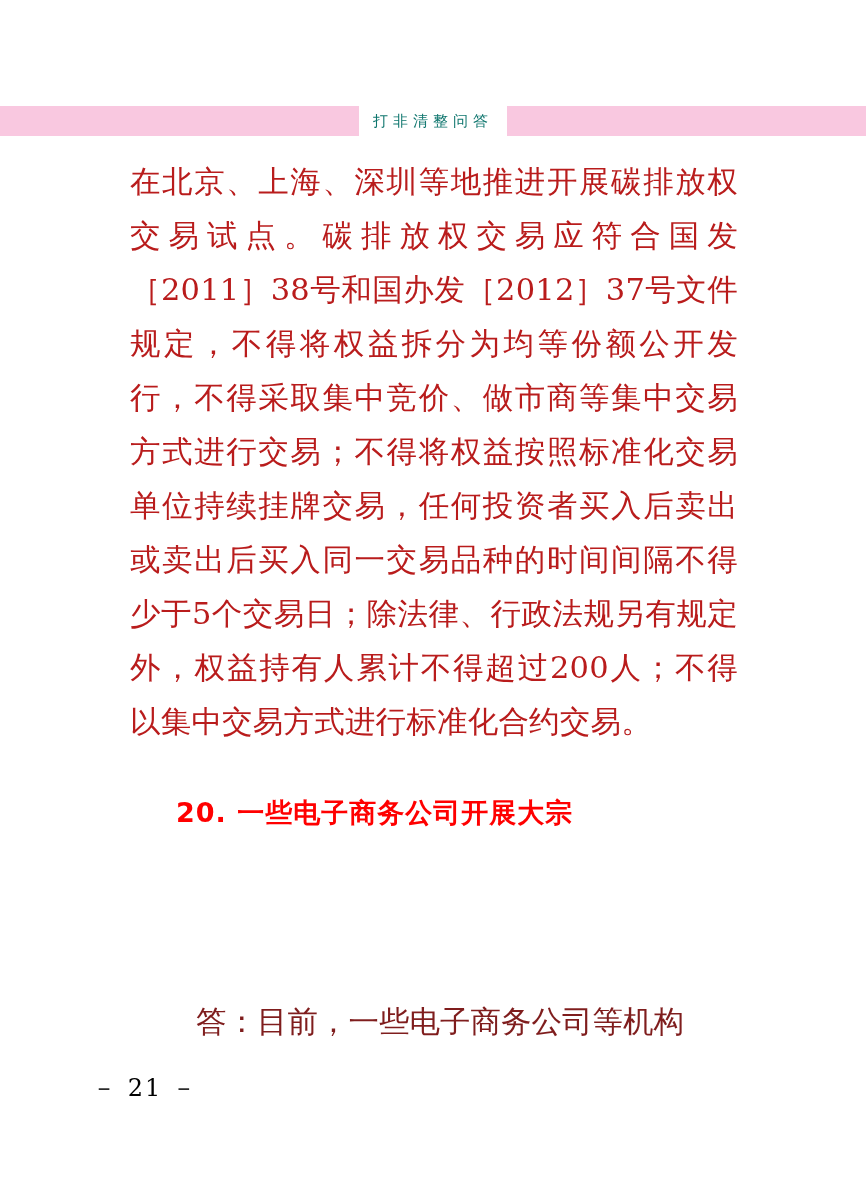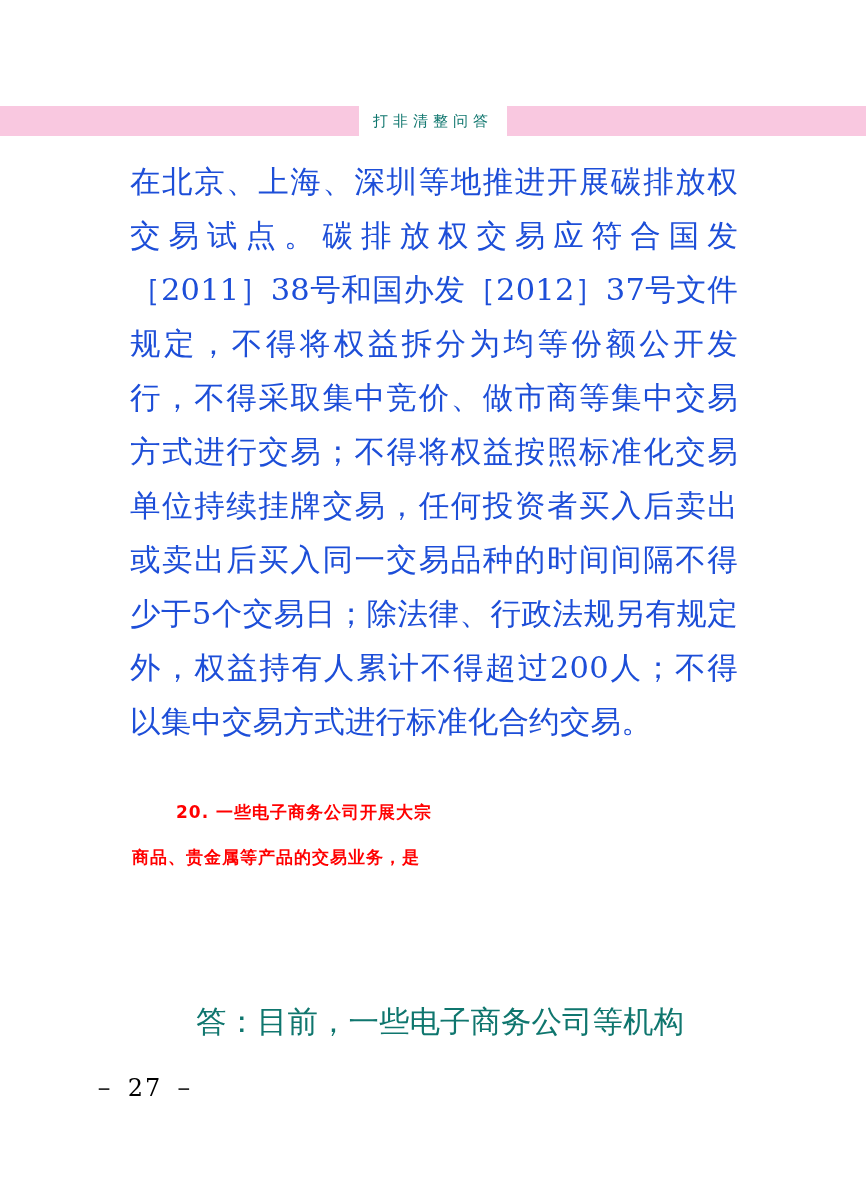--- a/index.html
+++ b/index.html
@@ -52,39 +52,39 @@
   
   .content {
     position: absolute;
     left: 130px;
     top: 155px;
     width: 608px;
   }
   .para {
     font-size: 30.5px;
     line-height: 54px;
-    color: #1d4ed8;
+    color: #b91c1c;
     text-align: justify;
     text-justify: inter-ideograph;
     letter-spacing: 0.2px;
     margin: 0;
   }
 
   
   .question {
     position: absolute;
     left: 132px;
     top: 790px;
     width: 604px;
   }
   .question p {
     margin: 0;
     font-family: "DejaVu Sans", sans-serif;
     font-weight: bold;
-    font-size: 17px;
+    font-size: 27px;
     line-height: 45px;
     color: #ff0000;
     text-align: justify;
     text-justify: inter-ideograph;
     letter-spacing: 1px;
   }
   .question p.q-first {
     text-indent: 44px;
   }
 
@@ -92,21 +92,21 @@
   .answer {
     position: absolute;
     left: 130px;
     top: 995px;
     width: 608px;
   }
   .answer p {
     margin: 0;
     font-size: 30.5px;
     line-height: 54px;
-    color: #0f766e;
+    color: #7f1d1d;
     text-indent: 66px;
     text-align: justify;
     text-justify: inter-ideograph;
   }
 
   
   .footer {
     position: absolute;
     left: 92px;
     top: 1072px;
@@ -127,22 +127,21 @@
     <div class="header-title">打非清整问答</div>
     <div class="header-bar-right"></div>
   </div>
 
   <div class="content">
     <p class="para">在北京、上海、深圳等地推进开展碳排放权交易试点。碳排放权交易应符合国发［2011］38号和国办发［2012］37号文件规定，不得将权益拆分为均等份额公开发行，不得采取集中竞价、做市商等集中交易方式进行交易；不得将权益按照标准化交易单位持续挂牌交易，任何投资者买入后卖出或卖出后买入同一交易品种的时间间隔不得少于5个交易日；除法律、行政法规另有规定外，权益持有人累计不得超过200人；不得以集中交易方式进行标准化合约交易。</p>
   </div>
 
   <div class="question">
     <p class="q-first">20. 一些电子商务公司开展大宗</p>
-    <p>商品、贵金属等产品的交易业务，是</p>
   </div>
 
   <div class="answer">
     <p>答：目前，一些电子商务公司等机构</p>
   </div>
 
-  <div class="footer">－ 27 －</div>
+  <div class="footer">－ 21 －</div>
 
 </div>
 
 </body></html>

